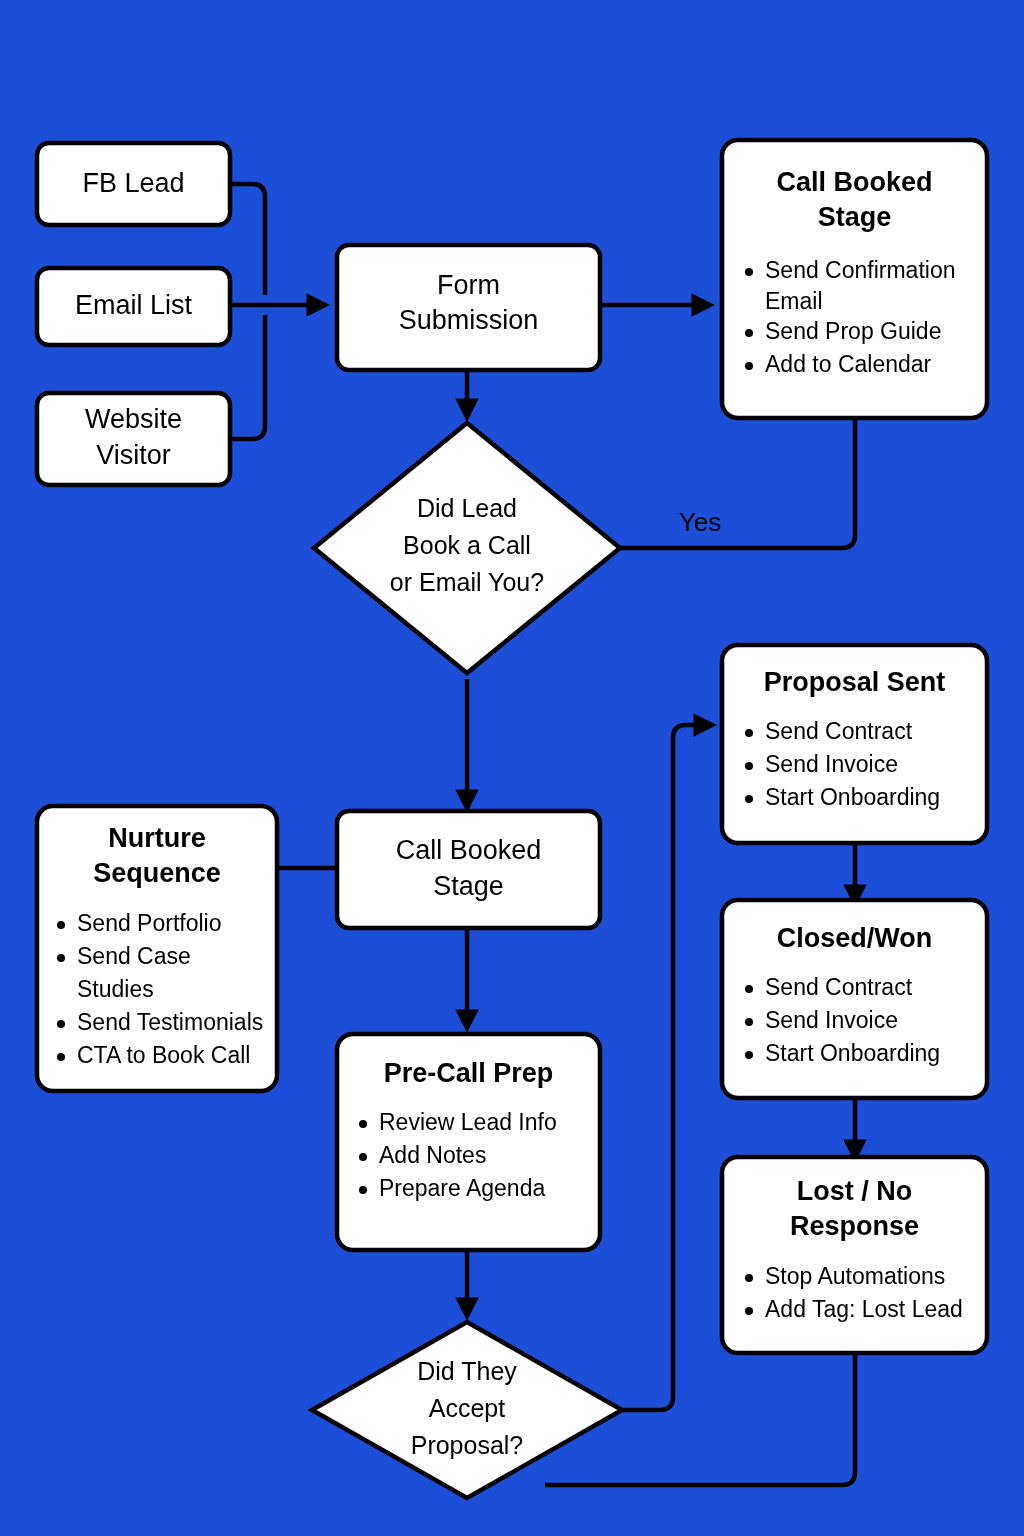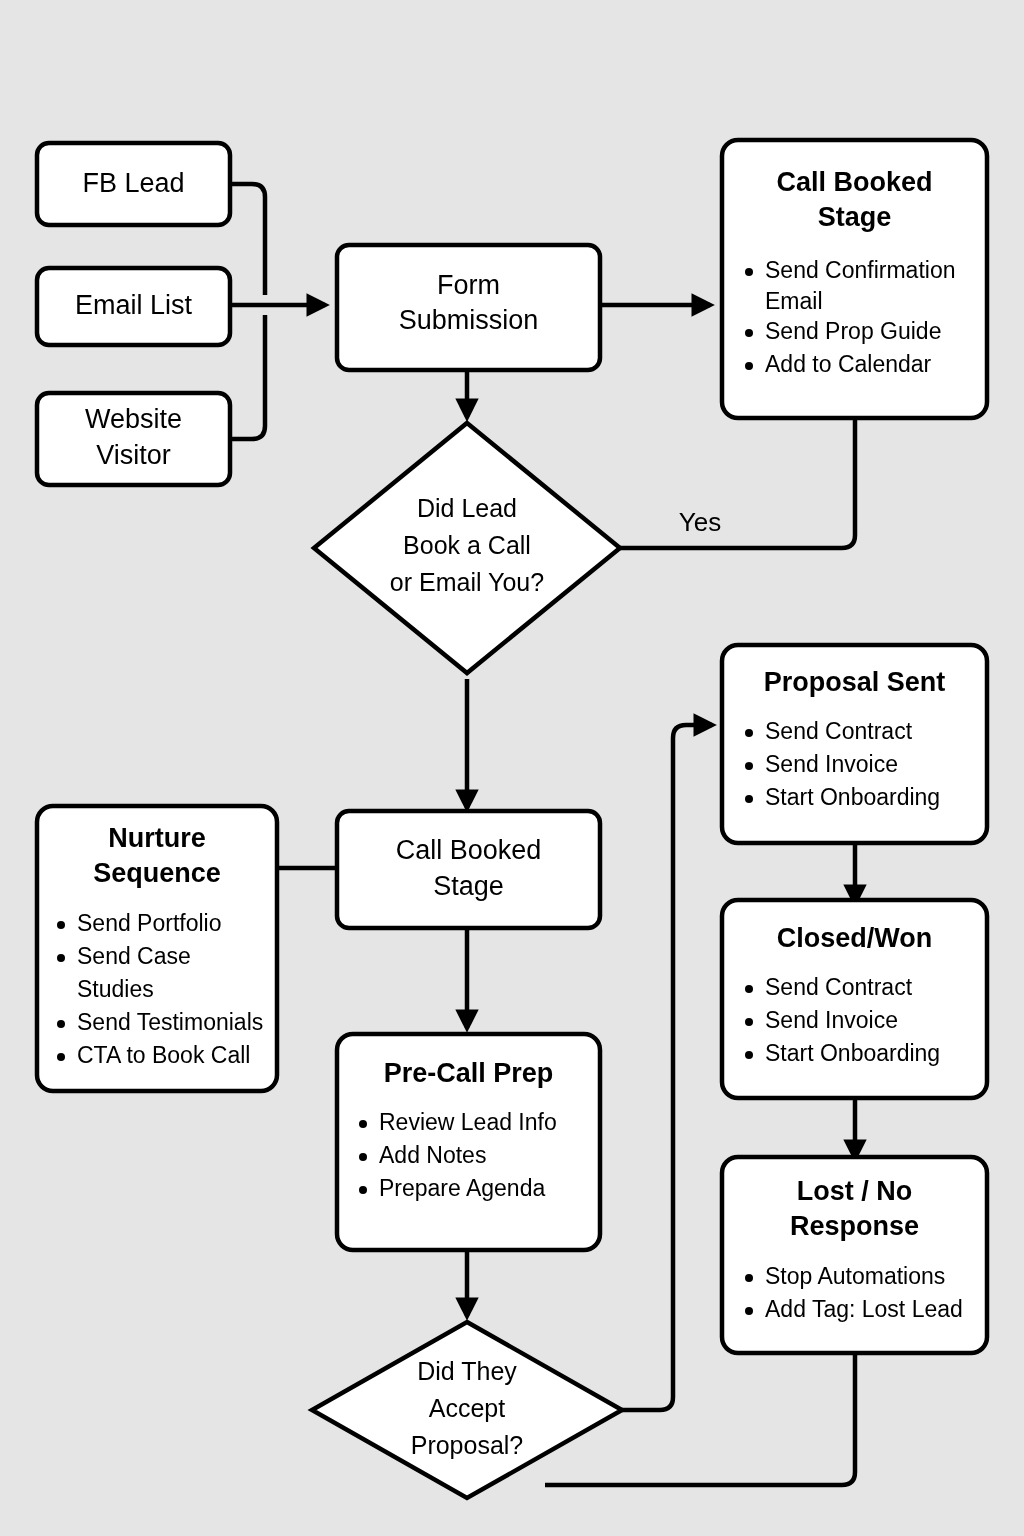--- a/index.html
+++ b/index.html
@@ -10,21 +10,21 @@
   body {
     width: 1024px;
     height: 1536px;
     font-family: "Liberation Sans", sans-serif;
     overflow: hidden;
   }
   #flow-root {
     position: relative;
     width: 1024px;
     height: 1536px;
-    background: #e5e5e5;
+    background: #1d4ed8;
   }
   svg.canvas {
     position: absolute;
     top: 0;
     left: 0;
     width: 1024px;
     height: 1536px;
   }
   .node-box {
     fill: #ffffff;

